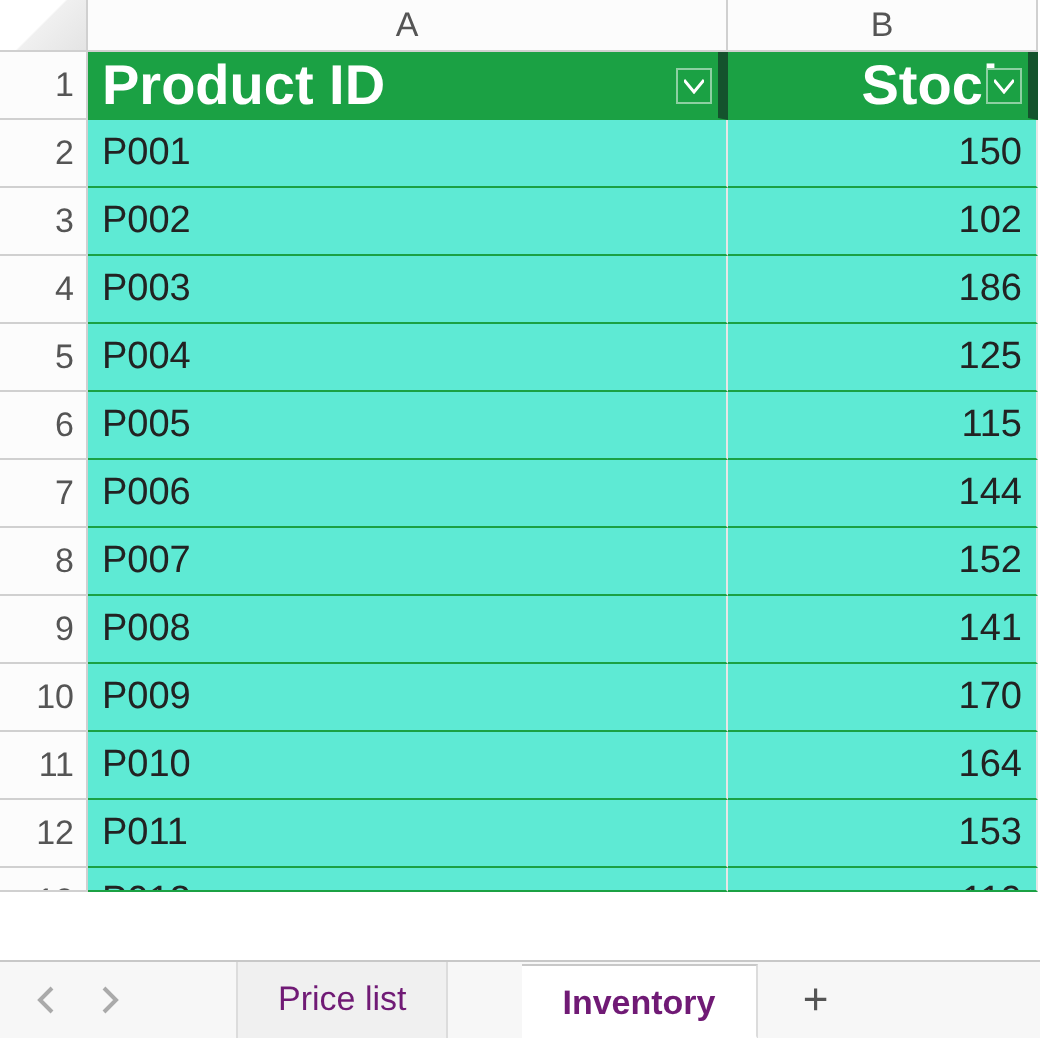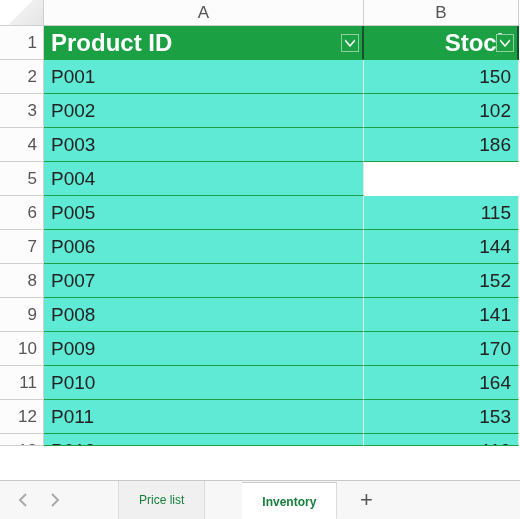--- a/index.html
+++ b/index.html
@@ -75,23 +75,23 @@
     line-height: 33px;
     padding: 0 7px;
     background: #5eead4;
     white-space: nowrap;
     overflow: hidden;
   }
   .table-header-row .cell {
     background: #1ba144;
     color: #fff;
     font-weight: 600;
-    font-size: 24px;
+    font-size: 28px;
     border-bottom: 1px solid #1ba144;
-    border-right: 2px solid #14532d;
+    border-right: 5px solid #14532d;
     position: relative;
   }
   .filter-btn {
     position: absolute;
     right: 3px; top: 50%;
     transform: translateY(-50%);
     width: 18px; height: 18px;
     background: #1ba144;
     border: 1px solid rgba(255,255,255,0.5);
     display: flex;
@@ -123,25 +123,25 @@
     display: flex; align-items: center; justify-content: center;
   }
   .tabs {
     display: flex;
     align-items: flex-end;
     margin-left: 40px;
   }
   .tab {
     height: 38px;
     padding: 0 20px;
-    font-size: 12px;
+    font-size: 17px;
     line-height: 38px;
     border-right: 1px solid #dcdcdc;
     background: #f0f0f0;
-    color: #15803d;
+    color: #701a75;
     cursor: pointer;
   }
   .tab:first-child { border-left: 1px solid #dcdcdc; }
   .tab.active {
     background: #fff;
     font-weight: 600;
     border-bottom: 2px solid #fff;
     margin-bottom: -1px;
     border-top: 1px solid #c8c8c8;
     margin-left: 37px;
@@ -214,20 +214,21 @@
     <div class="row">
       <div class="cell col-A">P002</div>
       <div class="cell col-B">102</div>
     </div>
     <div class="row">
       <div class="cell col-A">P003</div>
       <div class="cell col-B">186</div>
     </div>
     <div class="row">
       <div class="cell col-A">P004</div>
+      <div class="cell col-B">125</div>
     </div>
     <div class="row">
       <div class="cell col-A">P005</div>
       <div class="cell col-B">115</div>
     </div>
     <div class="row">
       <div class="cell col-A">P006</div>
       <div class="cell col-B">144</div>
     </div>
     <div class="row">

